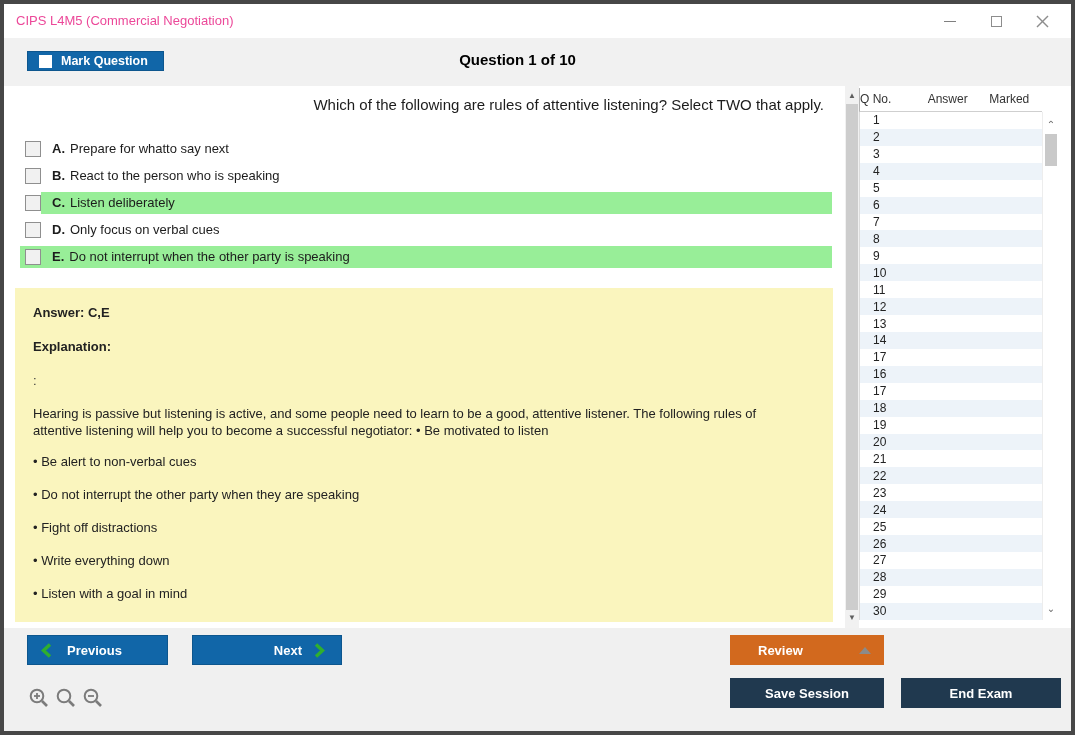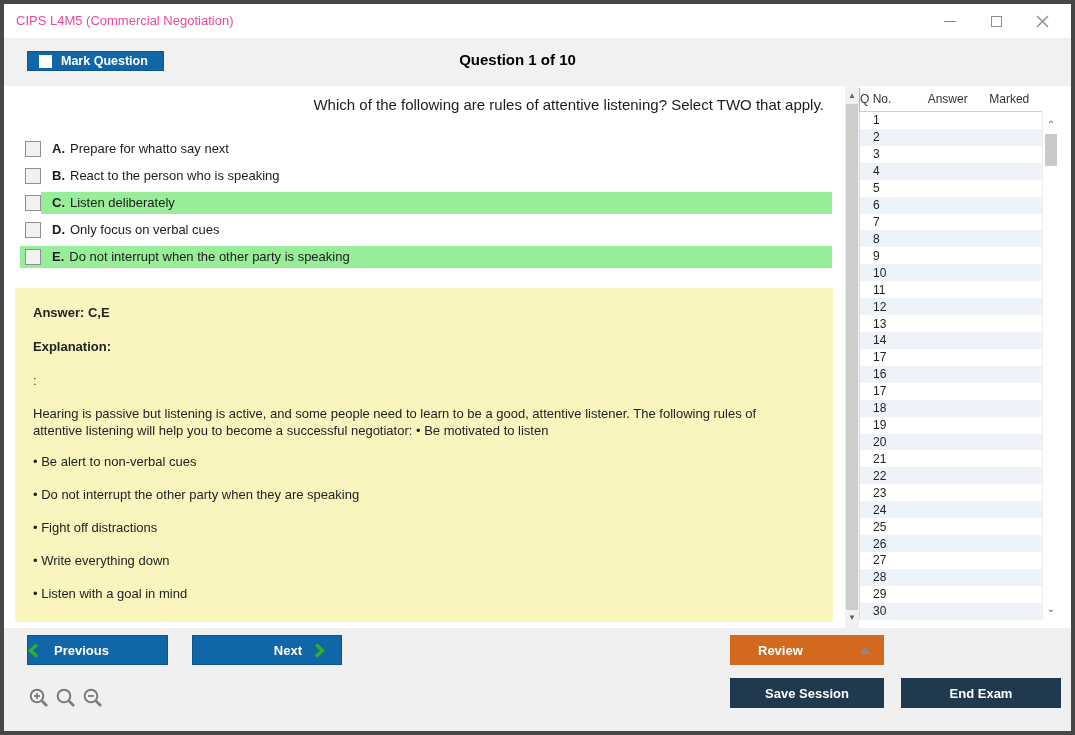--- a/index.html
+++ b/index.html
@@ -76,21 +76,21 @@
   .tbl-sb .down { bottom:4px; }
   .tbl-sb .thumb { position:absolute; left:2px; top:22px; width:12px; height:32px; background:#c9c9c9; cursor:pointer; }
 
   
   .footer { position:absolute; left:4px; right:4px; top:628px; height:103px; background:#f0f0f0; }
   .btn { position:absolute; height:30px; display:flex; align-items:center; color:#fff;
     font-size:13px; font-weight:600; cursor:pointer; }
   .btn-blue { background:#1166a8; border:1px solid #0d568e; }
   .btn-orange { background:#d2691e; }
   .btn-navy { background:#20394f; justify-content:center; }
-  .btn-prev { left:23px; top:7px; width:141px; padding-left:0; gap:15px; }
+  .btn-prev { left:23px; top:7px; width:141px; padding-left:13px; gap:15px; }
   .btn-next { left:188px; top:7px; width:150px; justify-content:flex-end; padding-right:16px; gap:12px; }
   .btn-show-answer { left:561px; top:7px; width:150px; padding-left:12px; gap:10px; }
   .btn-review { left:726px; top:7px; width:154px; padding-left:28px; }
   .btn-show-list { left:897px; top:7px; width:148px; padding-left:12px; gap:10px; }
   .btn-save { left:726px; top:50px; width:154px; }
   .btn-end { left:897px; top:50px; width:160px; }
   .f-cbx { width:15px; height:15px; background:#fff; flex:none; position:relative; }
   .f-cbx.checked::after { content:"\2713"; position:absolute; left:1px; top:-2px; font-size:14px; font-weight:700; color:#d2691e; }
   .tri-up { margin-left:auto; margin-right:13px; width:0; height:0;
     border-left:6px solid transparent; border-right:6px solid transparent; border-bottom:7px solid #8b8b8b; }

